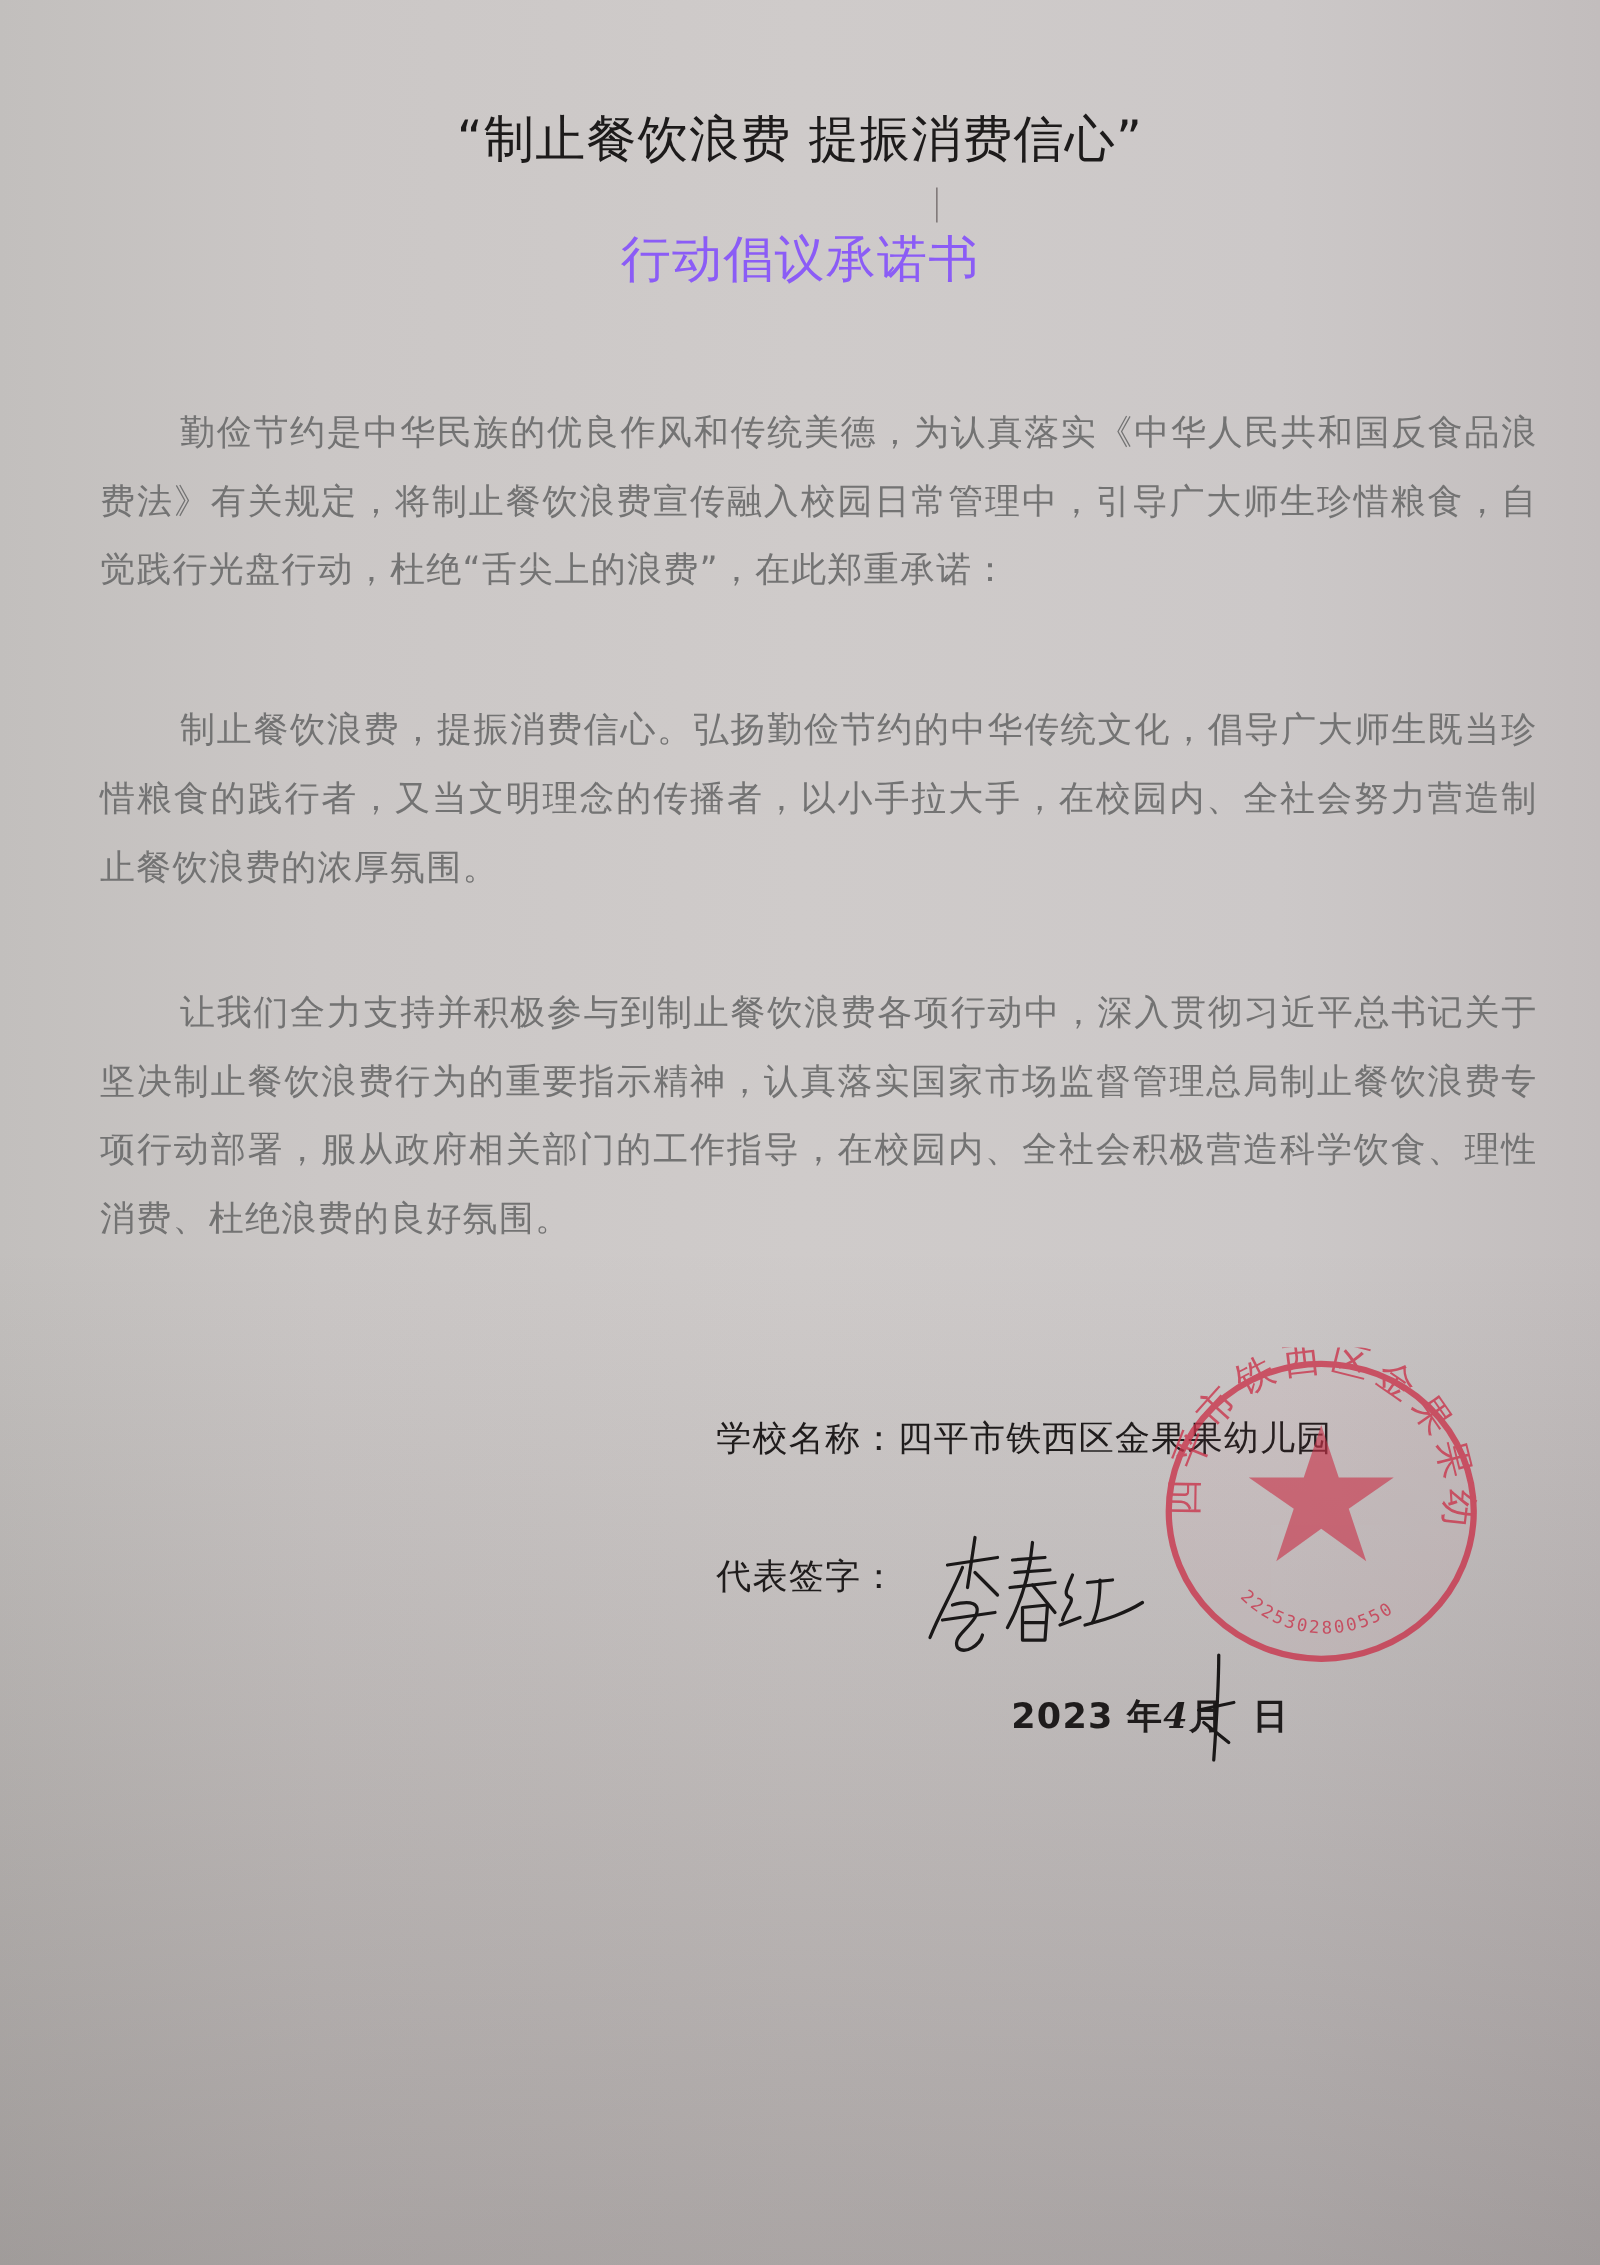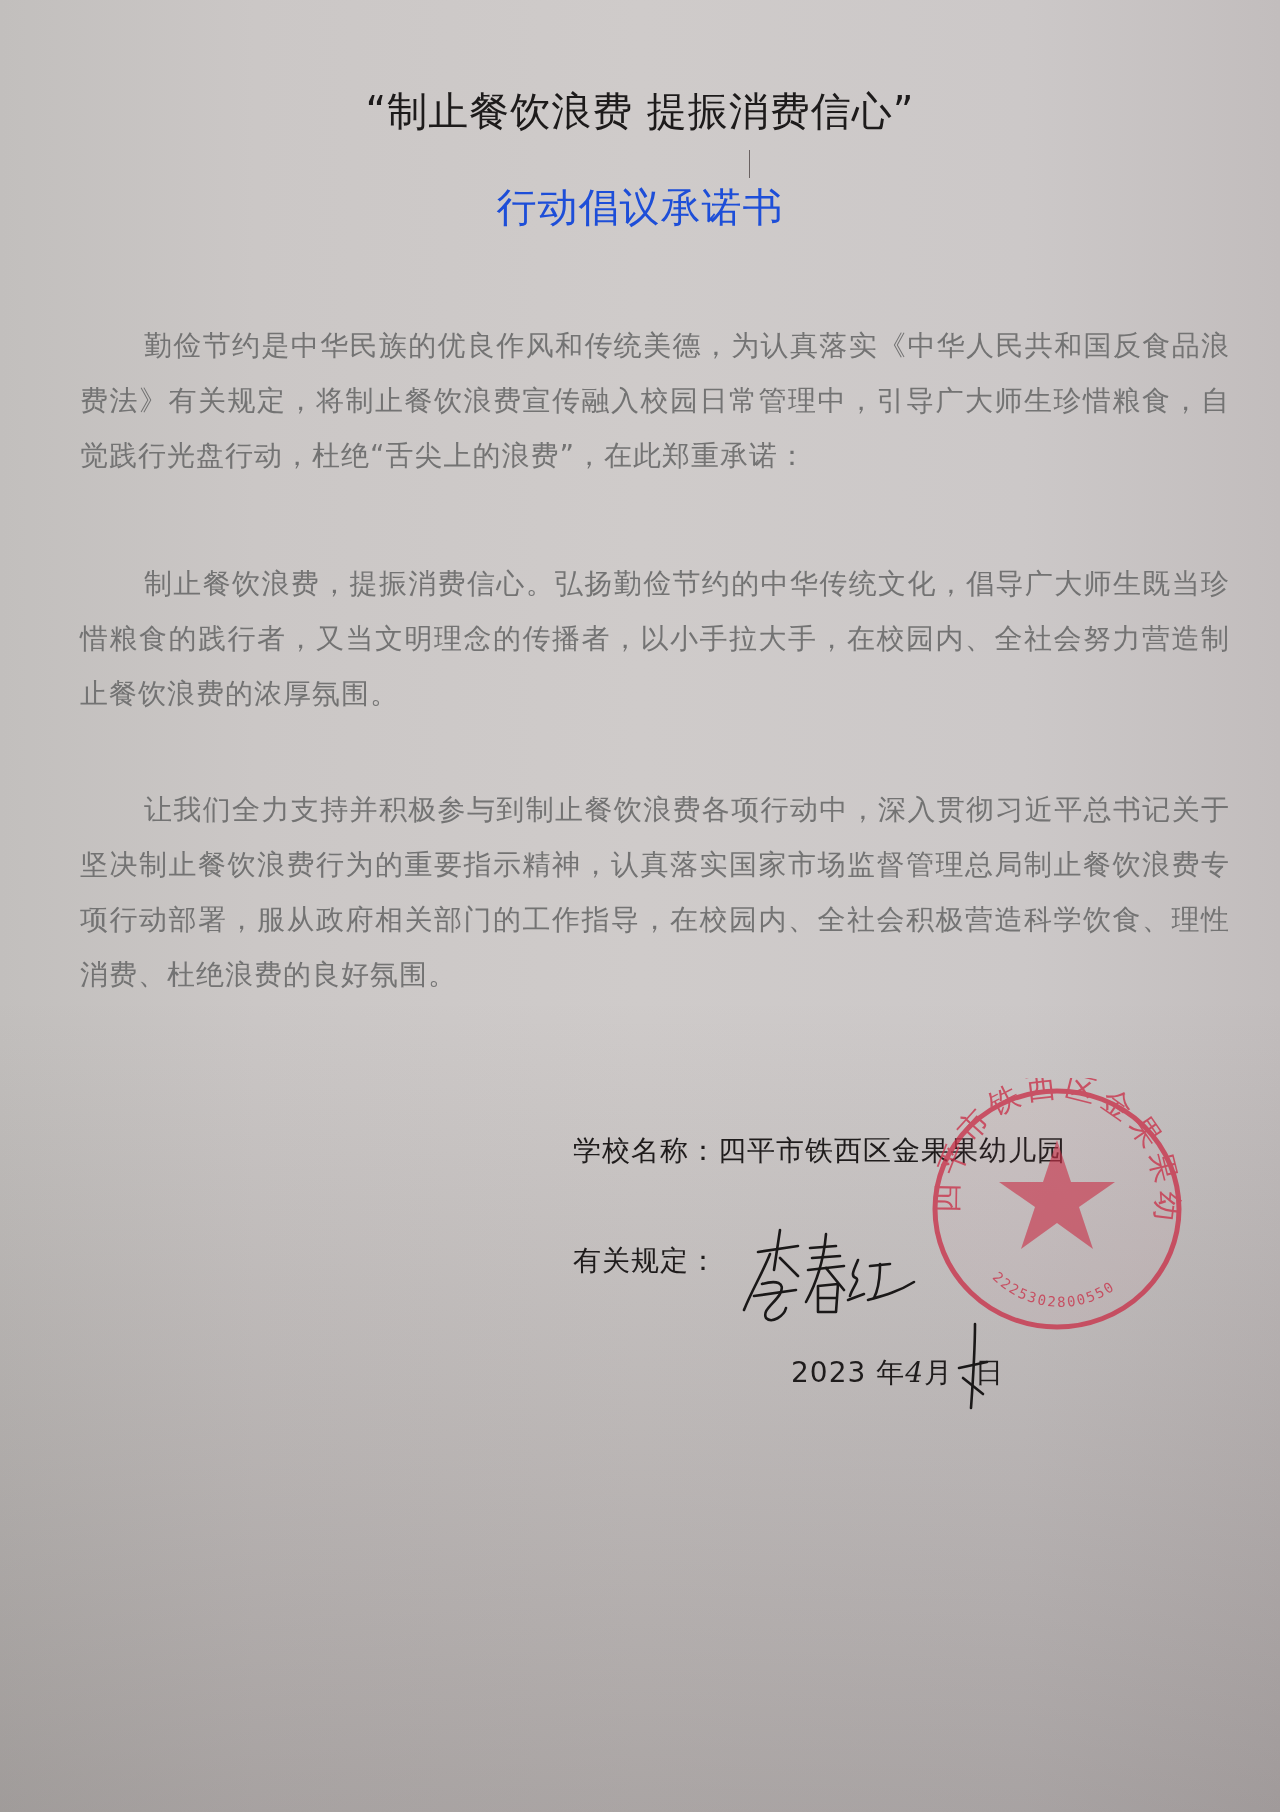--- a/index.html
+++ b/index.html
@@ -32,21 +32,21 @@
       font-weight: normal;
       color: #1d1b1b;
     }
     .title-line2 {
       position: absolute;
       left: 0; right: 0;
       top: 180px;
       text-align: center;
       font-size: 40px;
       letter-spacing: 1px;
-      color: #1d4ed8;
+      color: #8b5cf6;
     }
     .fold-mark {
       position: absolute;
       left: 749px;
       top: 150px;
       width: 1px;
       height: 28px;
       background: #6a6262;
     }
     .para {
@@ -72,23 +72,24 @@
       letter-spacing: 1px;
     }
     .sig-row {
       position: absolute;
       white-space: nowrap;
     }
     .school-row { left: 0; top: 0; text-align: right; }
     .rep-row { left: 0; top: 110px; }
     .date-row {
       position: absolute;
-      left: 218px;
+      left: 236px;
       top: 222px;
       white-space: nowrap;
+      font-weight: bold;
     }
     .signature {
       position: absolute;
       left: 740px;
       top: 1224px;
       width: 180px;
       height: 110px;
     }
     .stamp {
       position: absolute;
@@ -116,21 +117,21 @@
 
   <div class="para para1">勤俭节约是中华民族的优良作风和传统美德，为认真落实《中华人民共和国反食品浪费法》有关规定，将制止餐饮浪费宣传融入校园日常管理中，引导广大师生珍惜粮食，自觉践行光盘行动，杜绝“舌尖上的浪费”，在此郑重承诺：</div>
   <div class="para para3">让我们全力支持并积极参与到制止餐饮浪费各项行动中，深入贯彻习近平总书记关于坚决制止餐饮浪费行为的重要指示精神，认真落实国家市场监督管理总局制止餐饮浪费专项行动部署，服从政府相关部门的工作指导，在校园内、全社会积极营造科学饮食、理性消费、杜绝浪费的良好氛围。</div>
   <div class="para para2">制止餐饮浪费，提振消费信心。弘扬勤俭节约的中华传统文化，倡导广大师生既当珍惜粮食的践行者，又当文明理念的传播者，以小手拉大手，在校园内、全社会努力营造制止餐饮浪费的浓厚氛围。</div>
 
   <div class="sig-block">
     <div class="sig-row school-row">
       <span>学校名称：</span><span>四平市铁西区金果果幼儿园</span>
     </div>
     <div class="sig-row rep-row">
-      <span>有关规定：</span>
+      <span>代表签字：</span>
     </div>
     <div class="date-row">
       <span>2023 年</span><span style="font-style:italic;font-family:'DejaVu Serif',serif;">4</span><span>月</span><span style="display:inline-block;width:22px;"></span><span>日</span>
     </div>
   </div>
 
   <svg class="signature" viewBox="0 0 180 110">
     <g fill="none" stroke="#1a1818" stroke-width="2.6" stroke-linecap="round" stroke-linejoin="round">
 
       <path d="M18 28 L58 22"></path>

